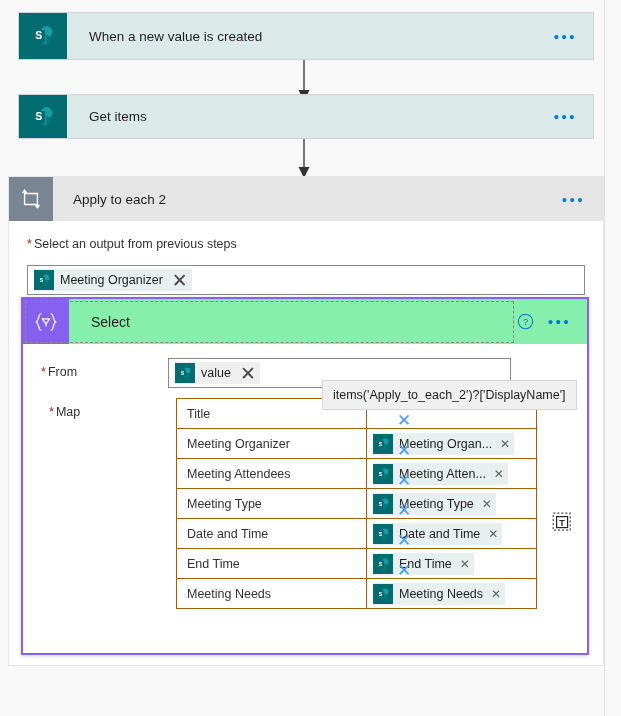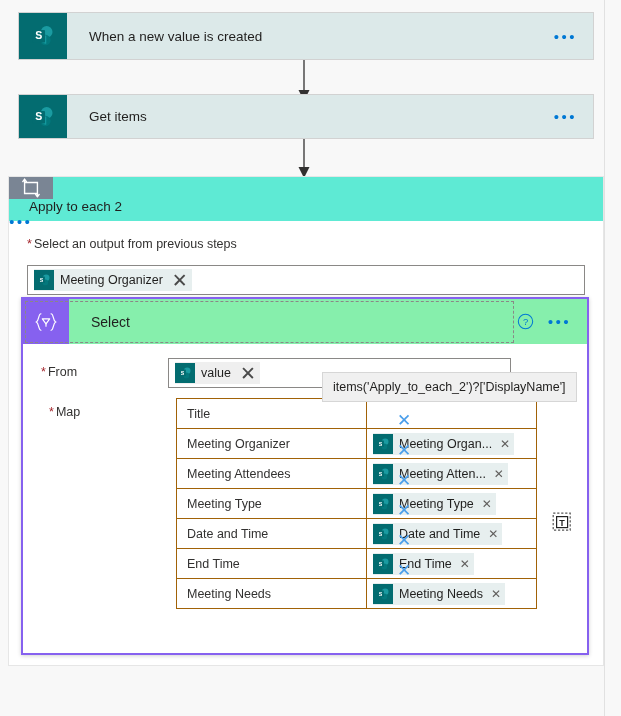--- a/index.html
+++ b/index.html
@@ -85,22 +85,21 @@
     width: 596px;
     height: 490px;
     background: #ffffff;
     border: 1px solid #e6e6e6;
     box-sizing: border-box;
   }
   .scope-header {
     display: flex;
     align-items: stretch;
     height: 44px;
-    background: #5eead4;
-    flex-direction: column;
+    background: #e5e5e5;
   }
   .scope-icon {
     width: 44px;
     min-width: 44px;
     background: #7a8594;
     display: flex;
     align-items: center;
     justify-content: center;
   }
   .scope-title {
@@ -297,21 +296,21 @@
     font-size: 17px;
     font-weight: 300;
     line-height: 1;
     cursor: pointer;
   }
 
   
   #tooltip {
     position: absolute;
     left: 322px;
-    top: 372px;
+    top: 380px;
     background: #f0f0f0;
     border: 1px solid #d6d6d6;
     padding: 7px 10px;
     font-size: 12.5px;
     color: #201f1e;
     white-space: nowrap;
     z-index: 50;
   }
 
   

